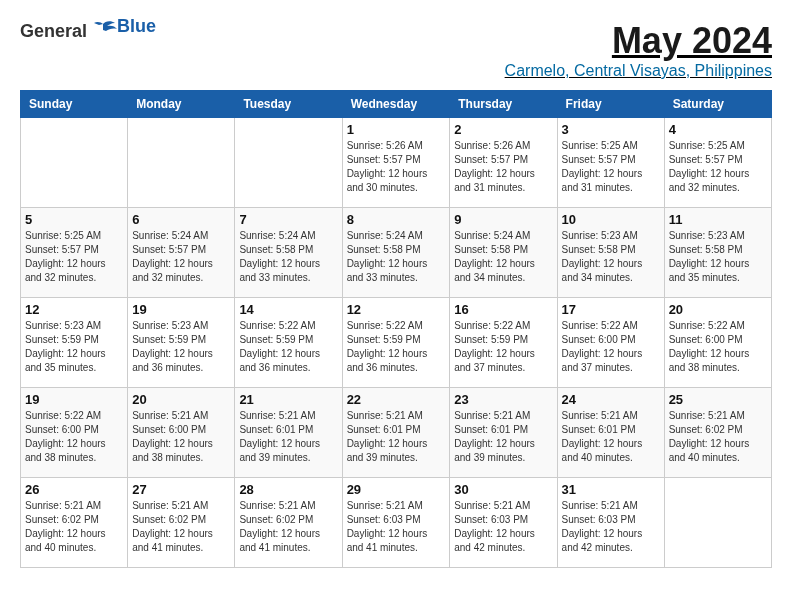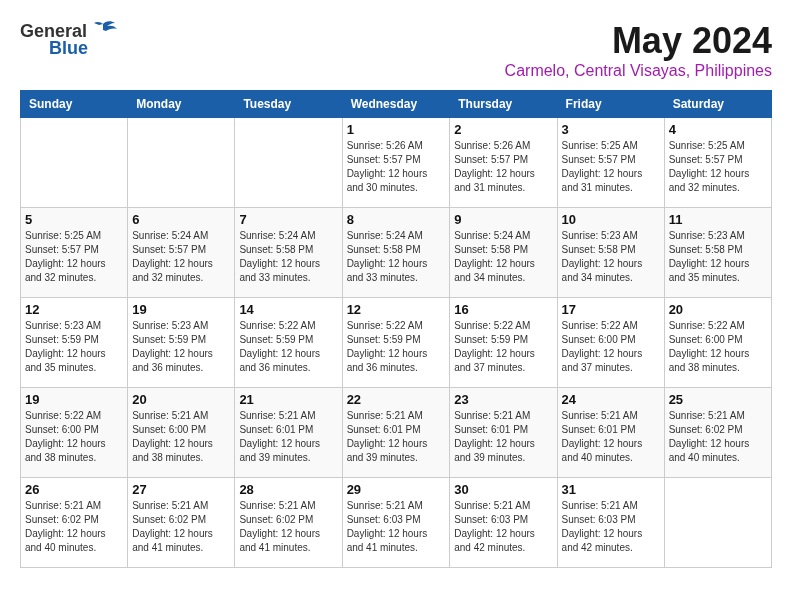--- a/index.html
+++ b/index.html
@@ -11,34 +11,35 @@
       padding: 20px;
     }
     .header-area {
       display: flex;
       justify-content: space-between;
       align-items: flex-start;
       margin-bottom: 10px;
     }
     .logo {
       display: flex;
-      flex-direction: column;
-      align-items: center;
+      flex-direction: row;
+      align-items: flex-start;
     }
     .title-area {
       text-align: right;
+      text-decoration: underline;
     }
     .month-title {
       font-size: 36px;
       font-weight: bold;
       color: #1a1a1a;
     }
     .location-title {
       font-size: 16px;
-      color: #a21caf;
+      color: #0369a1;
     }
     .calendar-table {
       width: 100%;
       border-collapse: collapse;
       font-size: 11px;
     }
     .calendar-table th {
       background-color: #1a5fa8;
       color: #fff;
       padding: 6px 8px;

